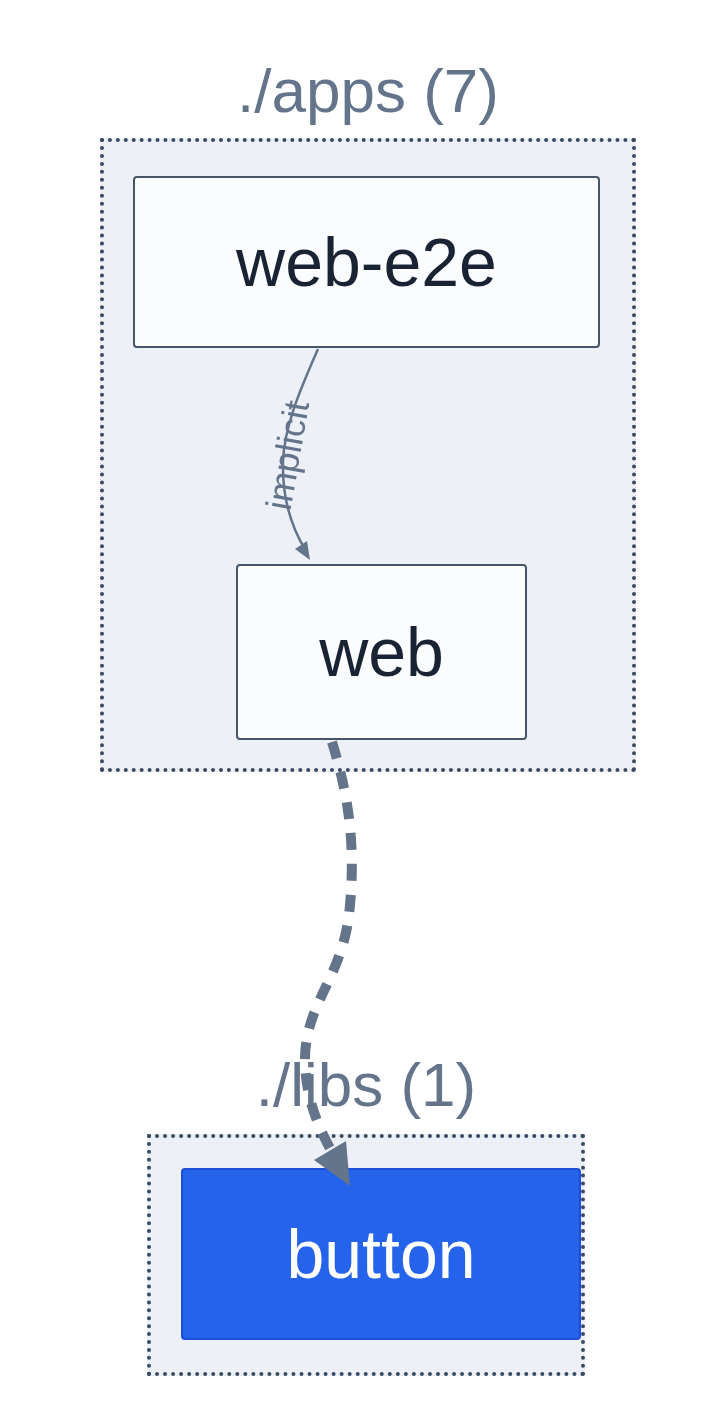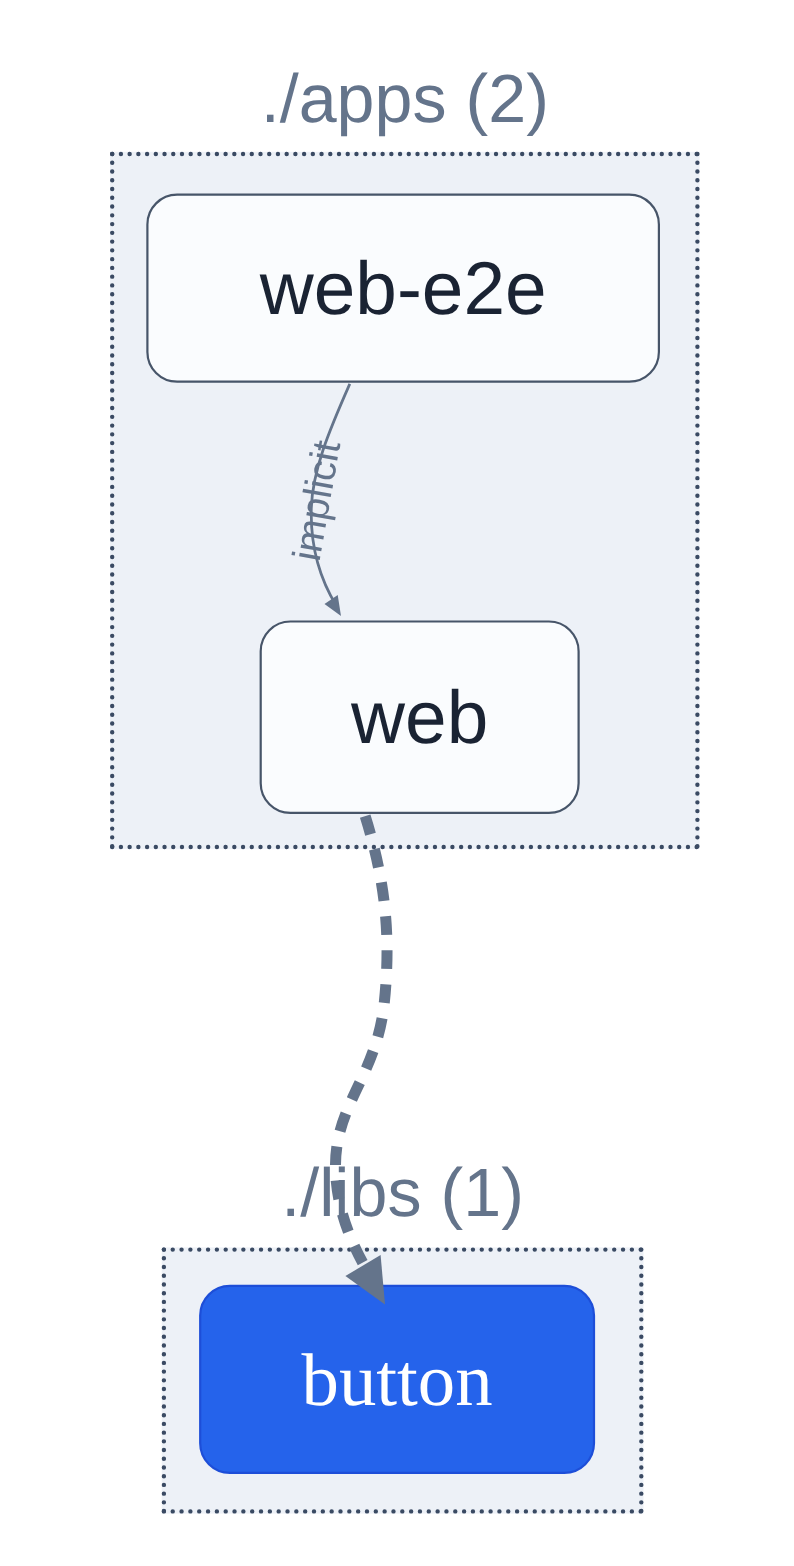--- a/index.html
+++ b/index.html
@@ -45,33 +45,32 @@
   .apps-label { left: 100px; top: 58px; width: 536px; }
   .libs-label { left: 147px; top: 1052px; width: 438px; }
 
   .node {
     position: absolute;
     display: flex;
     align-items: center;
     justify-content: center;
     background: var(--node-bg);
     border: 2px solid var(--node-border);
-    border-radius: 28px;
+    border-radius: 4px;
     font-size: 68px;
     color: var(--node-text);
     white-space: nowrap;
   }
   .node-web-e2e { left: 133px; top: 176px; width: 467px; height: 172px; }
   .node-web     { left: 236px; top: 564px; width: 291px; height: 176px; }
   .node-button  {
-    left: 181px; top: 1168px; width: 360px; height: 172px;
+    left: 181px; top: 1168px; width: 400px; height: 172px;
     background: var(--button-bg);
     border-color: var(--button-border);
     color: var(--button-text);
-    font-family: Liberation Serif, serif;
   }
 
   .edges {
     position: absolute;
     left: 0; top: 0;
     pointer-events: none;
   }
   .edge-path {
     fill: none;
     stroke: var(--edge);
@@ -84,21 +83,21 @@
     font-size: 36px;
     fill: var(--label-text);
     text-anchor: middle;
   }
 </style>
 </head>
 <body>
 
 <div class="canvas">
 
-  <div class="cluster-label apps-label">./apps (2)</div>
+  <div class="cluster-label apps-label">./apps (7)</div>
   <div class="cluster apps-cluster"></div>
 
   <div class="cluster-label libs-label">./libs (1)</div>
   <div class="cluster libs-cluster"></div>
 
   <div class="node node-web-e2e">
     <span>web-e2e</span>
   </div>
 
   <div class="node node-web">

